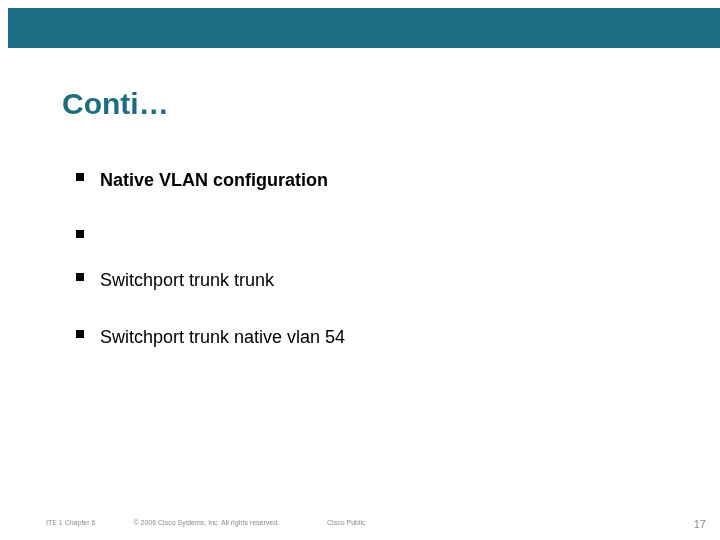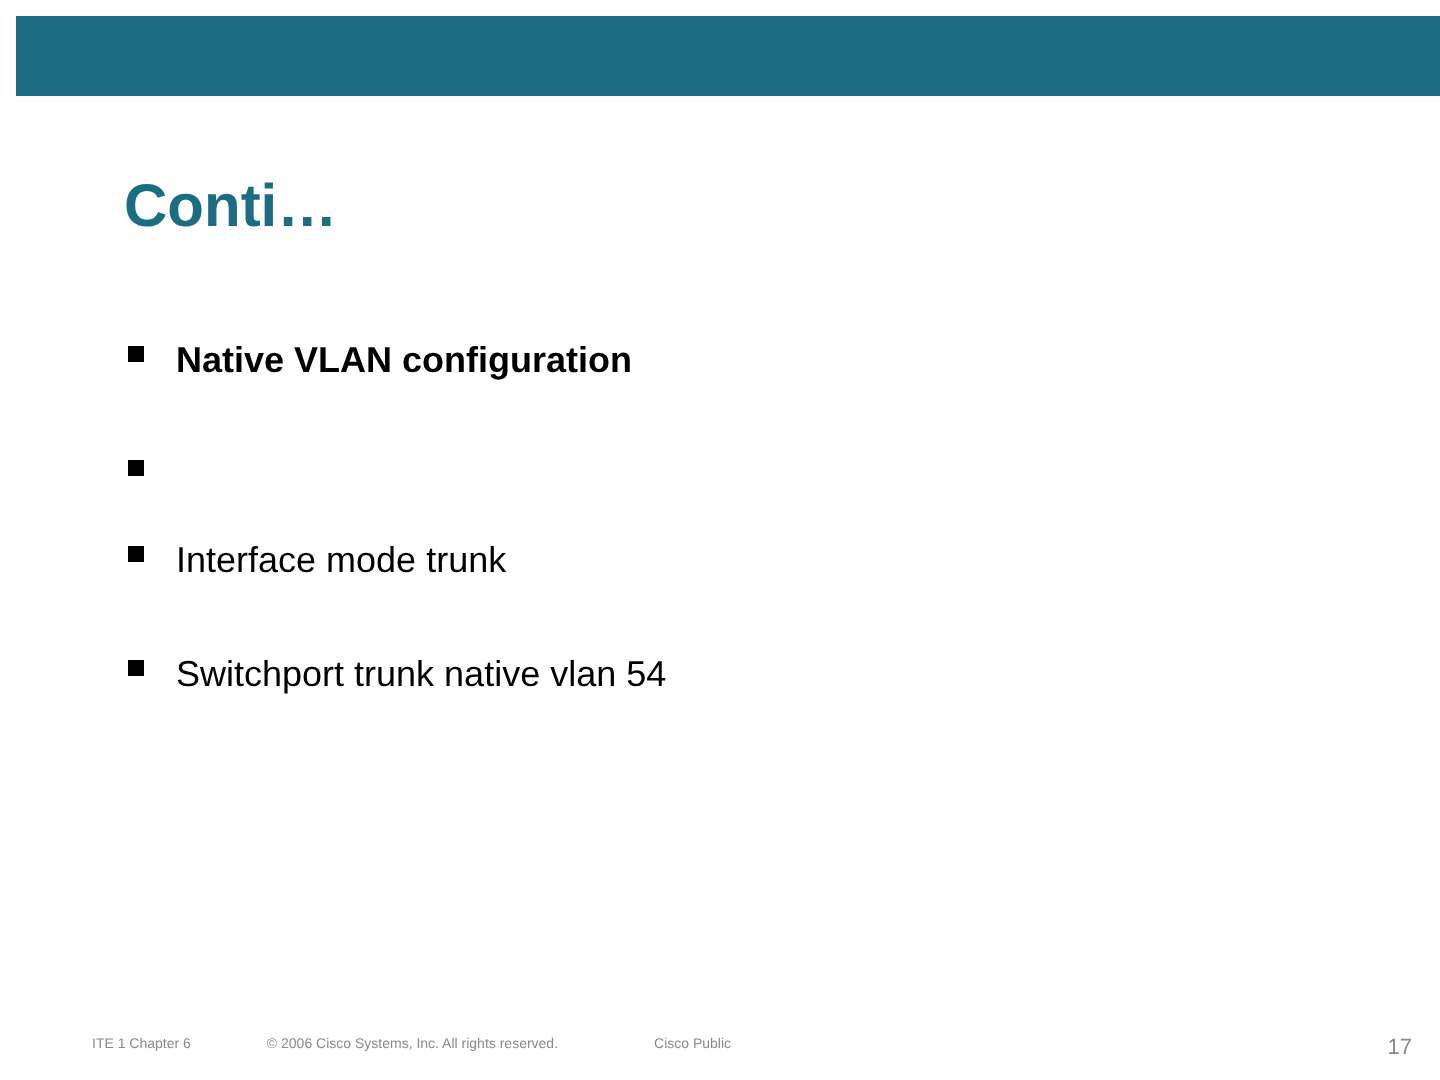--- a/index.html
+++ b/index.html
@@ -22,21 +22,21 @@
     position: absolute;
     top: 75px;
     left: 50px;
     font-size: 30px;
     font-weight: bold;
     color: #1d6d82;
   }
   .bullets {
     position: absolute;
     top: 150px;
-    left: 48px;
+    left: 60px;
     width: 600px;
   }
   .bullet {
     display: flex;
     align-items: flex-start;
     margin-bottom: 20px;
     font-size: 18px;
     color: #000;
   }
   .bullet .square {
@@ -80,21 +80,21 @@
   <div class="bullets">
     <div class="bullet bold">
       <span class="square"></span>
       <span class="text">Native VLAN configuration</span>
     </div>
     <div class="bullet">
       <span class="square"></span>
     </div>
     <div class="bullet">
       <span class="square"></span>
-      <span class="text">Interface mode trunk</span>
+      <span class="text">Switchport trunk trunk</span>
     </div>
     <div class="bullet">
       <span class="square"></span>
       <span class="text">Switchport trunk native vlan 54</span>
     </div>
   </div>
 
   <div class="footer">
     <span class="left">ITE 1 Chapter 6</span>
     <span class="copyright">© 2006 Cisco Systems, Inc. All rights reserved.</span>

